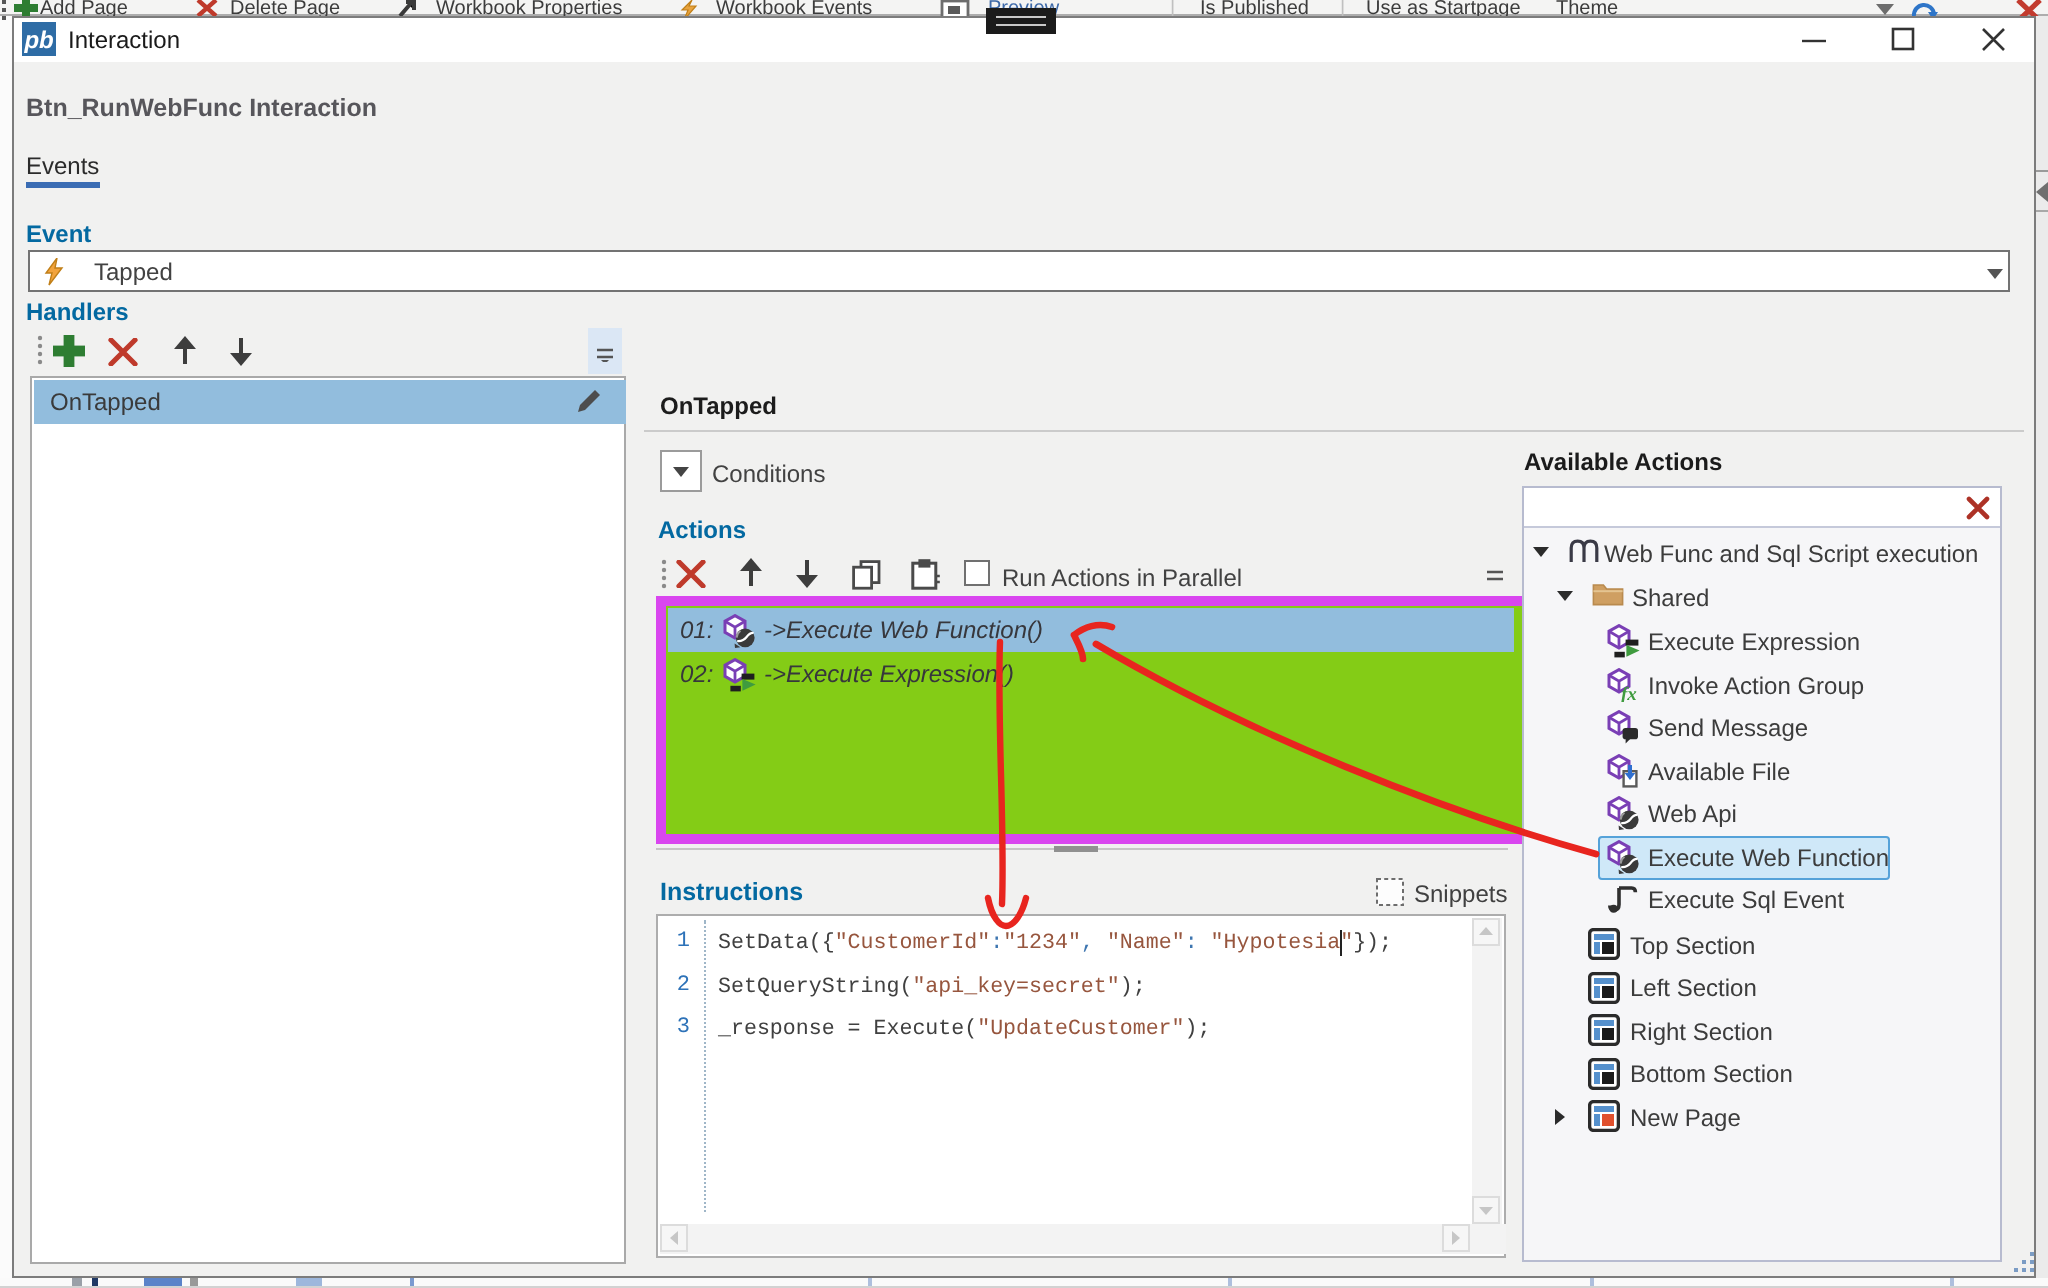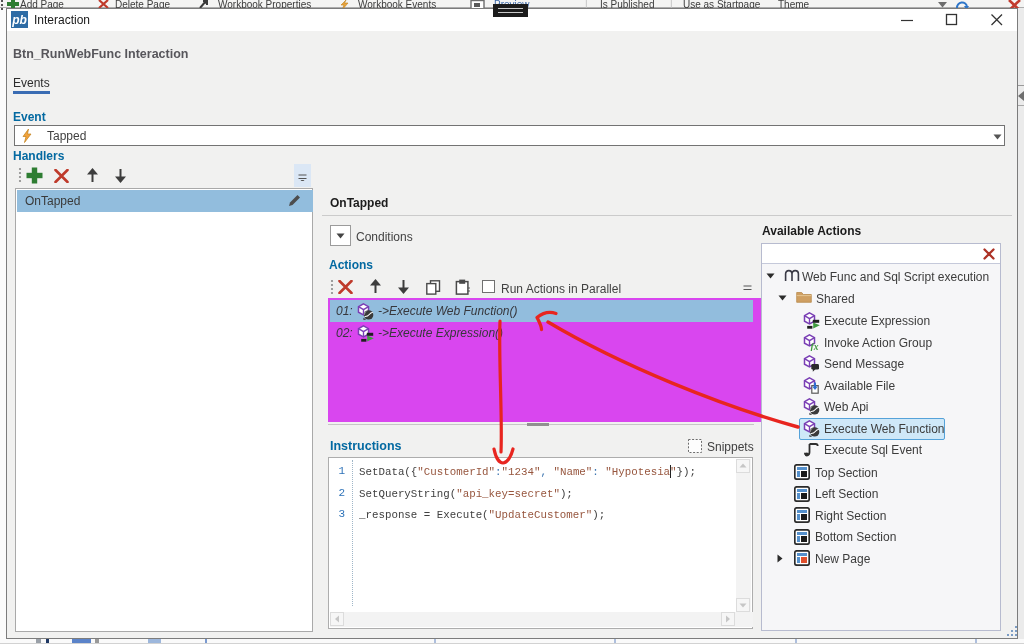--- a/index.html
+++ b/index.html
@@ -13,21 +13,21 @@
 #dlg{left:6px;top:8px;width:1012px;height:631px;background:#f1f1f0;border:1px solid #7c7c7c;z-index:10;overflow:hidden}
 #title{left:0;top:0;width:1010px;height:22px;background:#ffffff}
 .b{font-weight:bold}
 .lab{position:absolute;font-size:12px;color:#0369a1;white-space:nowrap}
 .gr{color:#424242}
 #evbox{left:7px;top:116px;width:991px;height:21px;background:#fff;border:1px solid #737373}
 #hlist{left:8px;top:179px;width:298px;height:444px;background:#fff;border:1px solid #a9a9a9}
 #hrow{position:absolute;left:1px;top:1px;width:296px;height:22px;background:#92bddd}
 #midsep{left:315px;top:206px;width:690px;height:1px;background:#cbcbcb}
 #condbtn{left:323px;top:216px;width:21px;height:21px;background:#fff;border:1px solid #9b9b9b}
-#alist{left:321px;top:289px;width:480px;height:124px;background:#d946ef;border:1px solid #d946ef}
+#alist{left:321px;top:289px;width:480px;height:124px;background:#84cc16;border:5px solid #d946ef}
 .arow{position:absolute;left:1px;width:423px;height:22px;font-size:12px;font-style:italic;color:#37373c}
 #split{left:321px;top:415px;width:426px;height:1px;background:#c6c6c6}
 #splitgrip{left:520px;top:414px;width:22px;height:3px;background:#909090}
 #ibox{left:321px;top:448px;width:425px;height:172px;background:#fff;border:1px solid #adadad}
 .code{position:absolute;left:30px;font-family:"Liberation Mono",monospace;font-size:10.8px;letter-spacing:0px;white-space:pre;color:#404040}
 .lnum{position:absolute;left:2px;font-family:"Liberation Mono",monospace;font-size:11px;color:#2d72b8;width:14px;text-align:right}
 .str{color:#97563e}
 .pun{color:#3e76b0}
 #vsb{position:absolute;right:1px;top:1px;width:15px;height:154px;background:#f3f3f3}
 #hsb{position:absolute;left:1px;bottom:1px;width:423px;height:15px;background:#f3f3f3}

